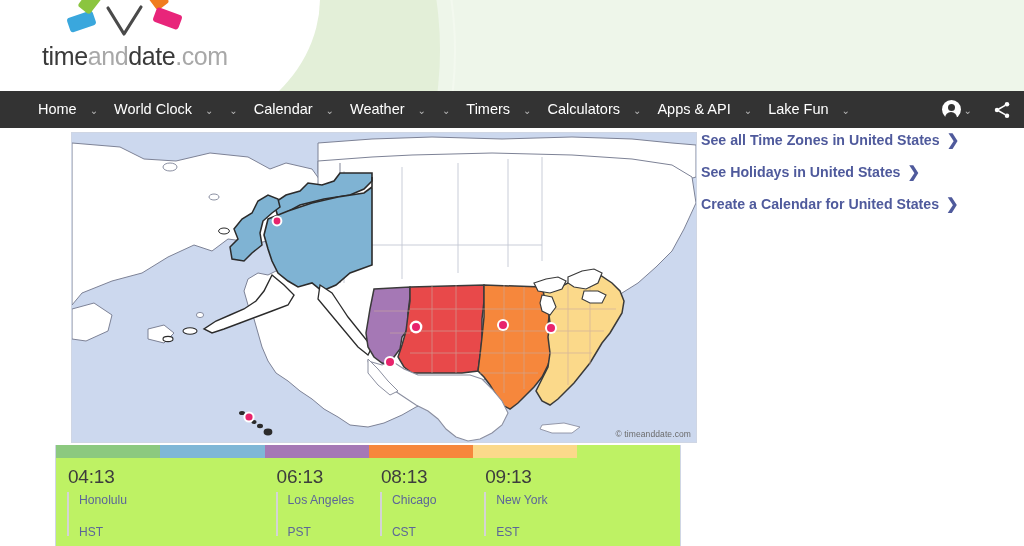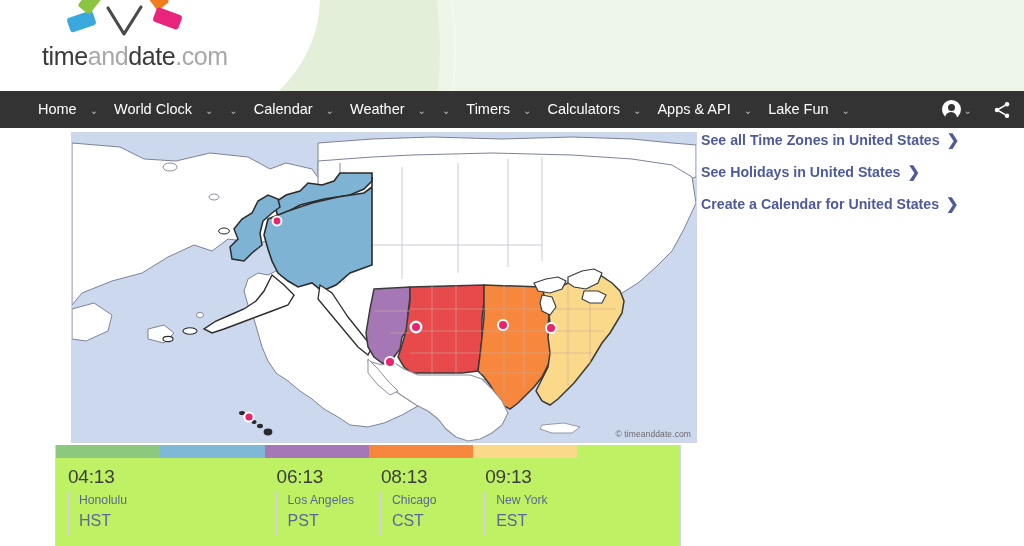--- a/index.html
+++ b/index.html
@@ -208,24 +208,24 @@
     background: #d4d4d4;
   }
   .zone-city {
     font-size: 12.2px;
     color: #5c6698;
     line-height: 18px;
     white-space: nowrap;
     cursor: pointer;
   }
   .zone-abbr {
-    font-size: 16px;
+    font-size: 12px;
     color: #5c6698;
     line-height: 18px;
-    margin-top: 3px;
+    margin-top: 14px;
     cursor: pointer;
   }
 </style>
 </head>
 <body>
 
 <div class="header">
   <div class="header-arc-1"></div>
   <div class="header-arc-2"></div>
   <div class="header-white-blob"></div>

